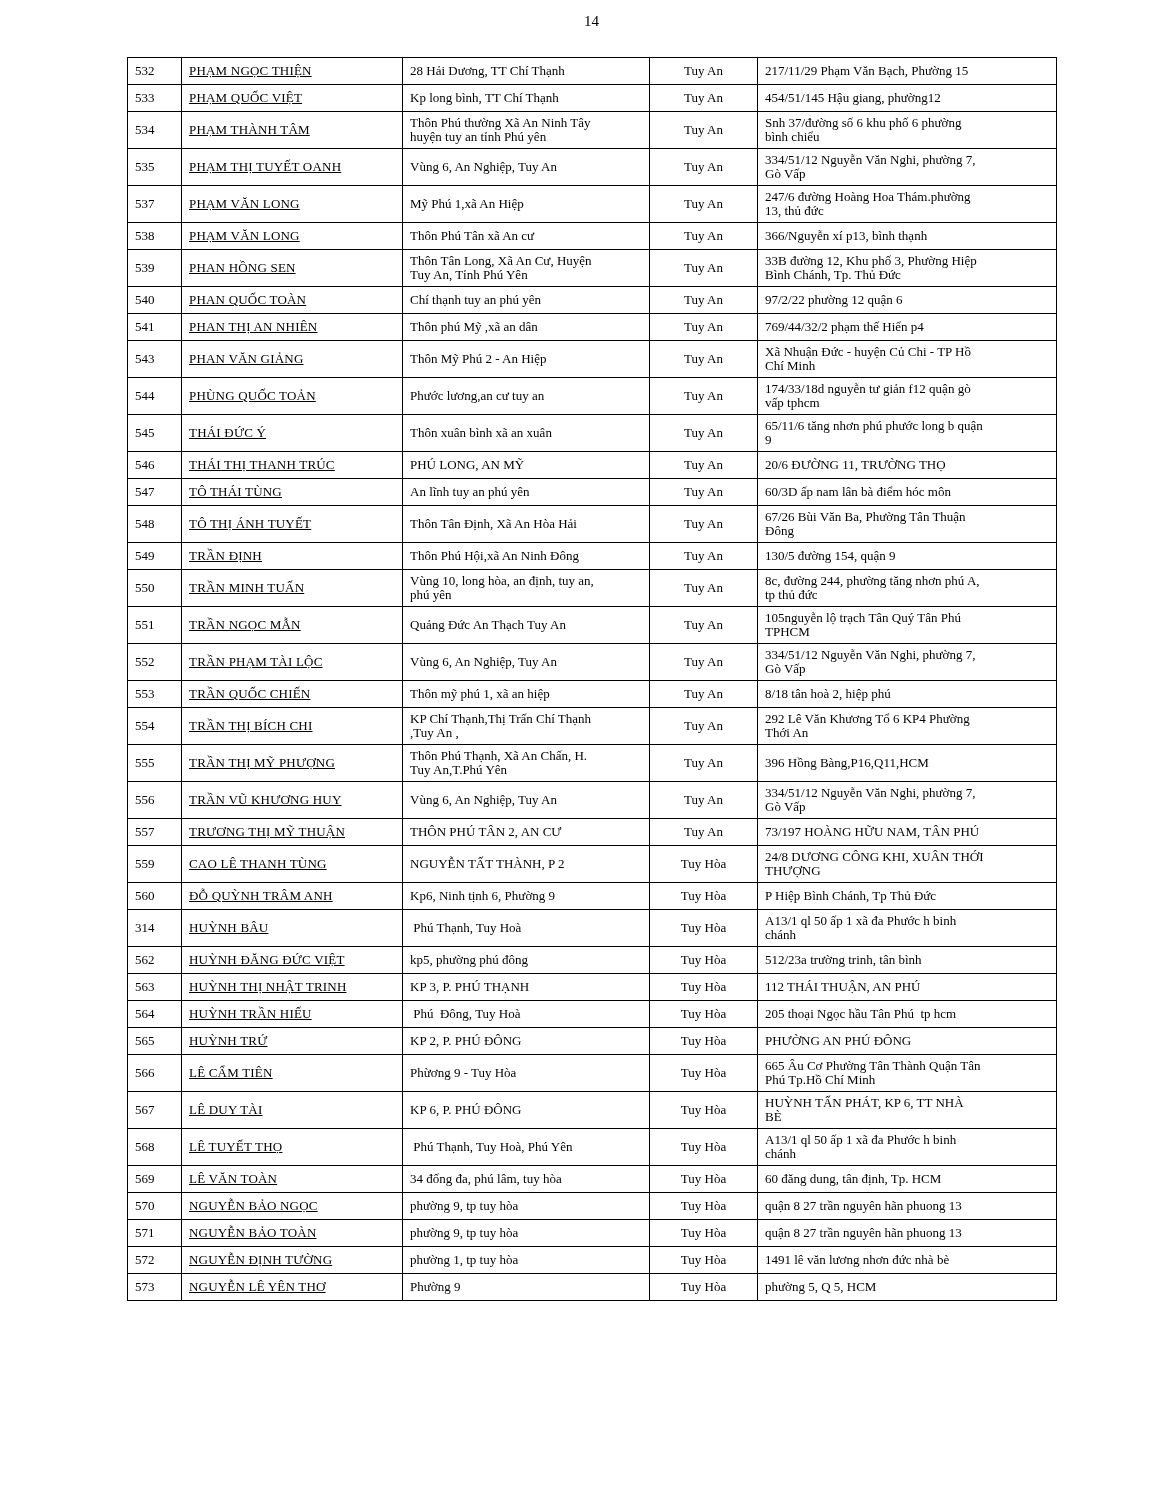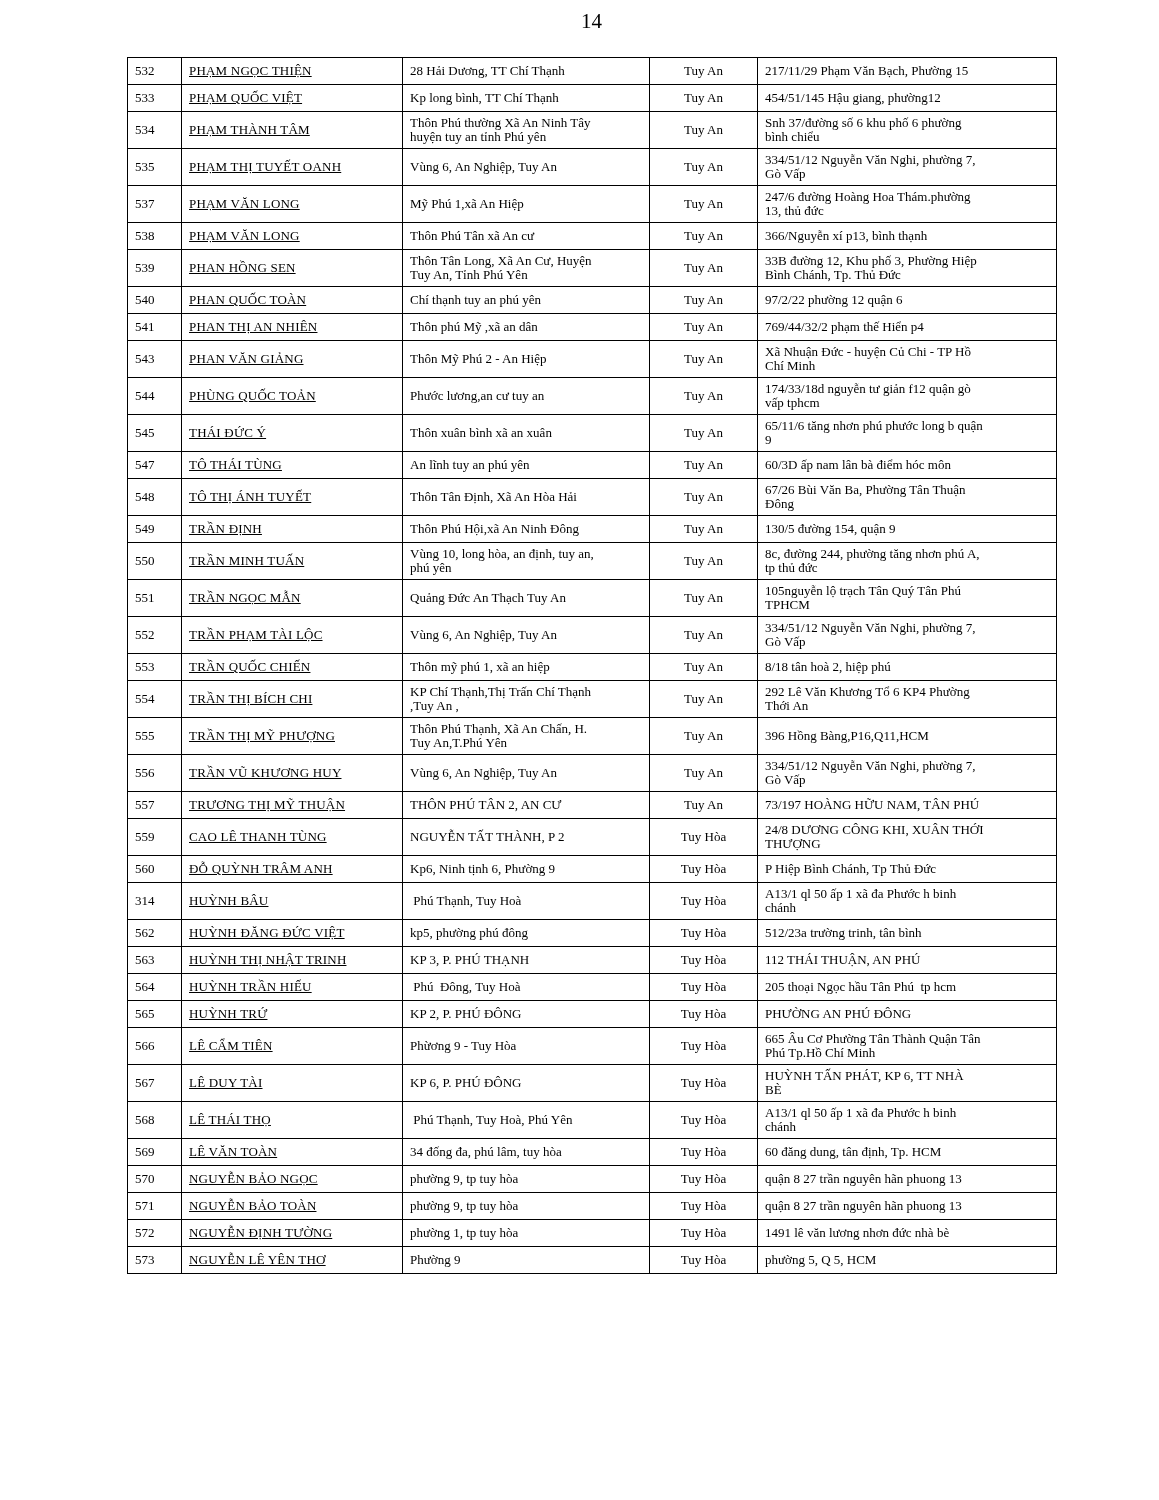--- a/index.html
+++ b/index.html
@@ -13,21 +13,21 @@
     height: 1500px;
     font-family: "Liberation Serif", serif;
     color: #000000;
   }
   .page-number {
     position: absolute;
     top: 12px;
     left: 127px;
     width: 929px;
     text-align: center;
-    font-size: 21px;
+    font-size: 15px;
     line-height: 18px;
   }
   table.roster {
     position: absolute;
     top: 57px;
     left: 127px;
     width: 929px;
     border-collapse: collapse;
     table-layout: fixed;
   }
@@ -161,20 +161,27 @@
   </tr>
       <tr>
     <td class="col-no">545</td>
     <td class="col-name">THÁI ĐỨC Ý</td>
     <td class="col-addr1">Thôn xuân bình xã an xuân</td>
     <td class="col-district">Tuy An</td>
     <td class="col-addr2">65/11/6 tăng nhơn phú phước long b quận
 9</td>
   </tr>
       <tr>
+    <td class="col-no">546</td>
+    <td class="col-name">THÁI THỊ THANH TRÚC</td>
+    <td class="col-addr1">PHÚ LONG, AN MỸ</td>
+    <td class="col-district">Tuy An</td>
+    <td class="col-addr2">20/6 ĐƯỜNG 11, TRƯỜNG THỌ</td>
+  </tr>
+      <tr>
     <td class="col-no">547</td>
     <td class="col-name">TÔ THÁI TÙNG</td>
     <td class="col-addr1">An lĩnh tuy an phú yên</td>
     <td class="col-district">Tuy An</td>
     <td class="col-addr2">60/3D ấp nam lân bà điểm hóc môn</td>
   </tr>
       <tr>
     <td class="col-no">548</td>
     <td class="col-name">TÔ THỊ ÁNH TUYẾT</td>
     <td class="col-addr1">Thôn Tân Định, Xã An Hòa Hải</td>
@@ -315,21 +322,21 @@
       <tr>
     <td class="col-no">567</td>
     <td class="col-name">LÊ DUY TÀI</td>
     <td class="col-addr1">KP 6, P. PHÚ ĐÔNG</td>
     <td class="col-district">Tuy Hòa</td>
     <td class="col-addr2">HUỲNH TẤN PHÁT, KP 6, TT NHÀ
 BÈ</td>
   </tr>
       <tr>
     <td class="col-no">568</td>
-    <td class="col-name">LÊ THÁI THỌ</td>
+    <td class="col-name">LÊ TUYẾT THỌ</td>
     <td class="col-addr1"> Phú Thạnh, Tuy Hoà, Phú Yên</td>
     <td class="col-district">Tuy Hòa</td>
     <td class="col-addr2">A13/1 ql 50 ấp 1 xã đa Phước h binh
 chánh</td>
   </tr>
       <tr>
     <td class="col-no">569</td>
     <td class="col-name">LÊ VĂN TOÀN</td>
     <td class="col-addr1">34 đống đa, phú lâm, tuy hòa</td>
     <td class="col-district">Tuy Hòa</td>

